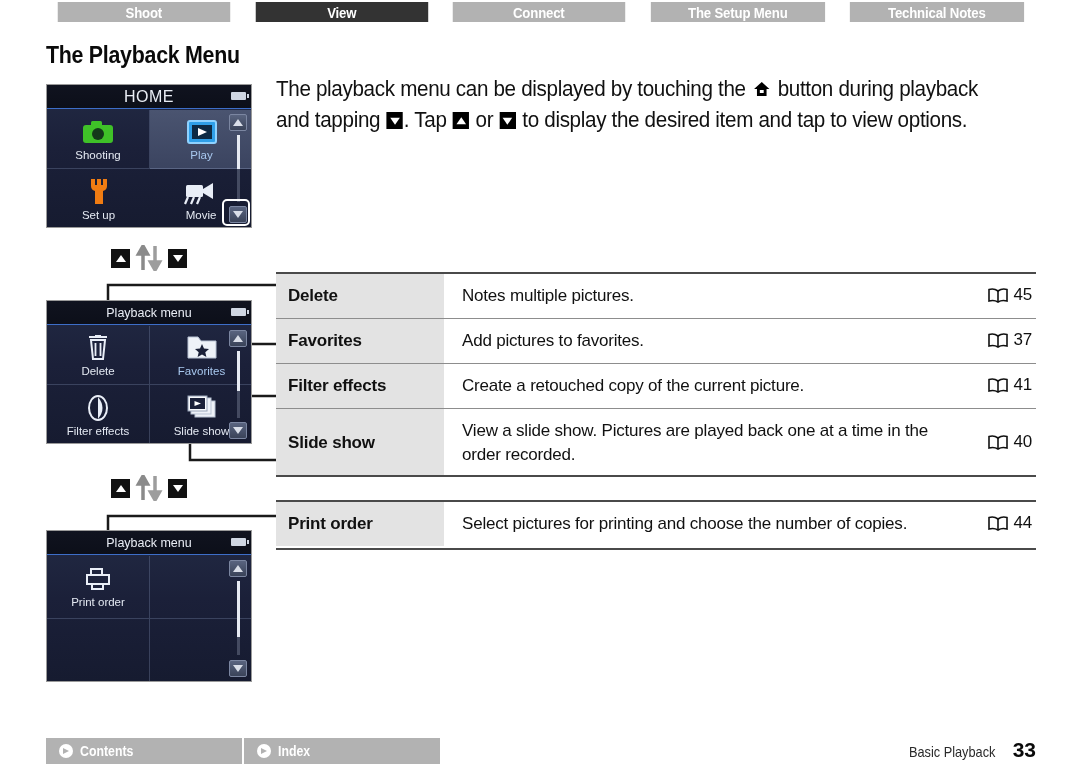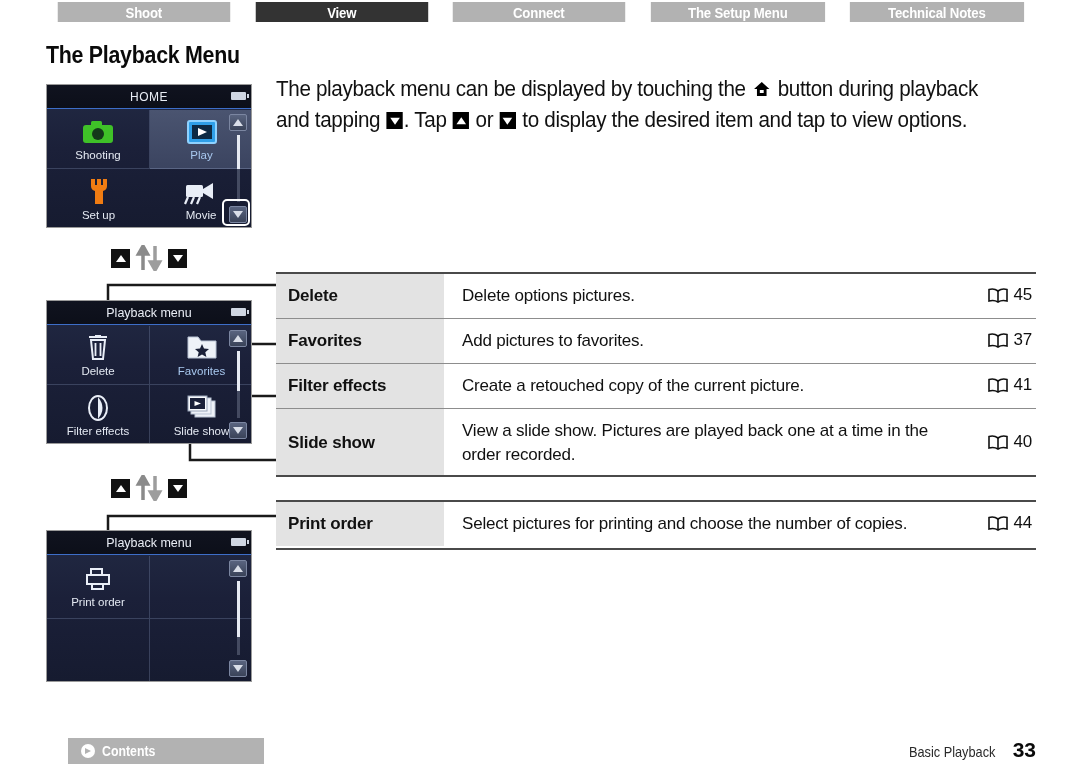--- a/index.html
+++ b/index.html
@@ -112,21 +112,21 @@
     height: 24px;
     background: linear-gradient(180deg,#10131f 0%, #0c0f19 100%);
     color: #e9edf5;
     font-size: 12.5px;
     display: flex;
     align-items: center;
     justify-content: center;
     position: relative;
     border-bottom: 1px solid #3d6ec8;
   }
-  .screen-title.home { font-size: 12px; letter-spacing: 0.5px; }
+  .screen-title.home { font-size: 16px; letter-spacing: 0.5px; }
   .batt {
     position: absolute;
     right: 5px; top: 7px;
     width: 15px; height: 8px;
     background: #cfd6e2;
     border-radius: 1px;
   }
   .batt::after {
     content: "";
     position: absolute;
@@ -268,21 +268,20 @@
     pointer-events: none;
   }
 
   
   .footer-btns {
     position: absolute;
     left: 46px;
     top: 738px;
     display: flex;
     gap: 2px;
-    margin-left: 22px;
   }
   .fbtn {
     width: 196px; height: 26px;
     background: #b2b2b2;
     color: #ffffff;
     display: flex;
     align-items: center;
     gap: 7px;
     padding-left: 13px;
     font-size: 14.5px;
@@ -517,21 +516,21 @@
   <div class="sb-track" style="bottom:26px;">
       <div class="sb-thumb" style="top:0; height:56px;"></div>
     </div>
   <div class="sb-dn"></div>
 </div>
 
 <table class="spec" style="top:272px;">
   <tbody>
       <tr class="rowline-thick">
     <td class="c-name">Delete</td>
-    <td class="c-desc">Delete options pictures.</td>
+    <td class="c-desc">Notes multiple pictures.</td>
     <td class="c-ref">
       <span class="bookicon"><svg width="20" height="15" viewBox="0 0 20 15">
               <path d="M10 3 Q6 0 1 1.5 L1 13 Q6 11.5 10 14 Q14 11.5 19 13 L19 1.5 Q14 0 10 3 Z" fill="none" stroke="#111" stroke-width="1.6"></path>
               <path d="M10 3 L10 14" stroke="#111" stroke-width="1.6"></path>
             </svg></span><span>45</span>
     </td>
   </tr>
   <tr class="rowline">
     <td class="c-name">Favorites</td>
     <td class="c-desc">Add pictures to favorites.</td>
@@ -580,17 +579,21 @@
   </tr>
 </tbody>
   </table>
 <div style="position:absolute;left:276px;top:548px;width:760px;border-top:2px solid #4a4a4a;"></div>
 
 <div class="footer-btns">
   <div class="fbtn">
     <span class="arrow-circle"></span>
     <span class="txt">Contents</span>
   </div>
+  <div class="fbtn">
+    <span class="arrow-circle"></span>
+    <span class="txt">Index</span>
+  </div>
 </div>
 <div class="footer-right">
   <span class="foot-sec">Basic Playback</span>
   <span class="foot-num">33</span>
 </div>
 
 </body></html>

